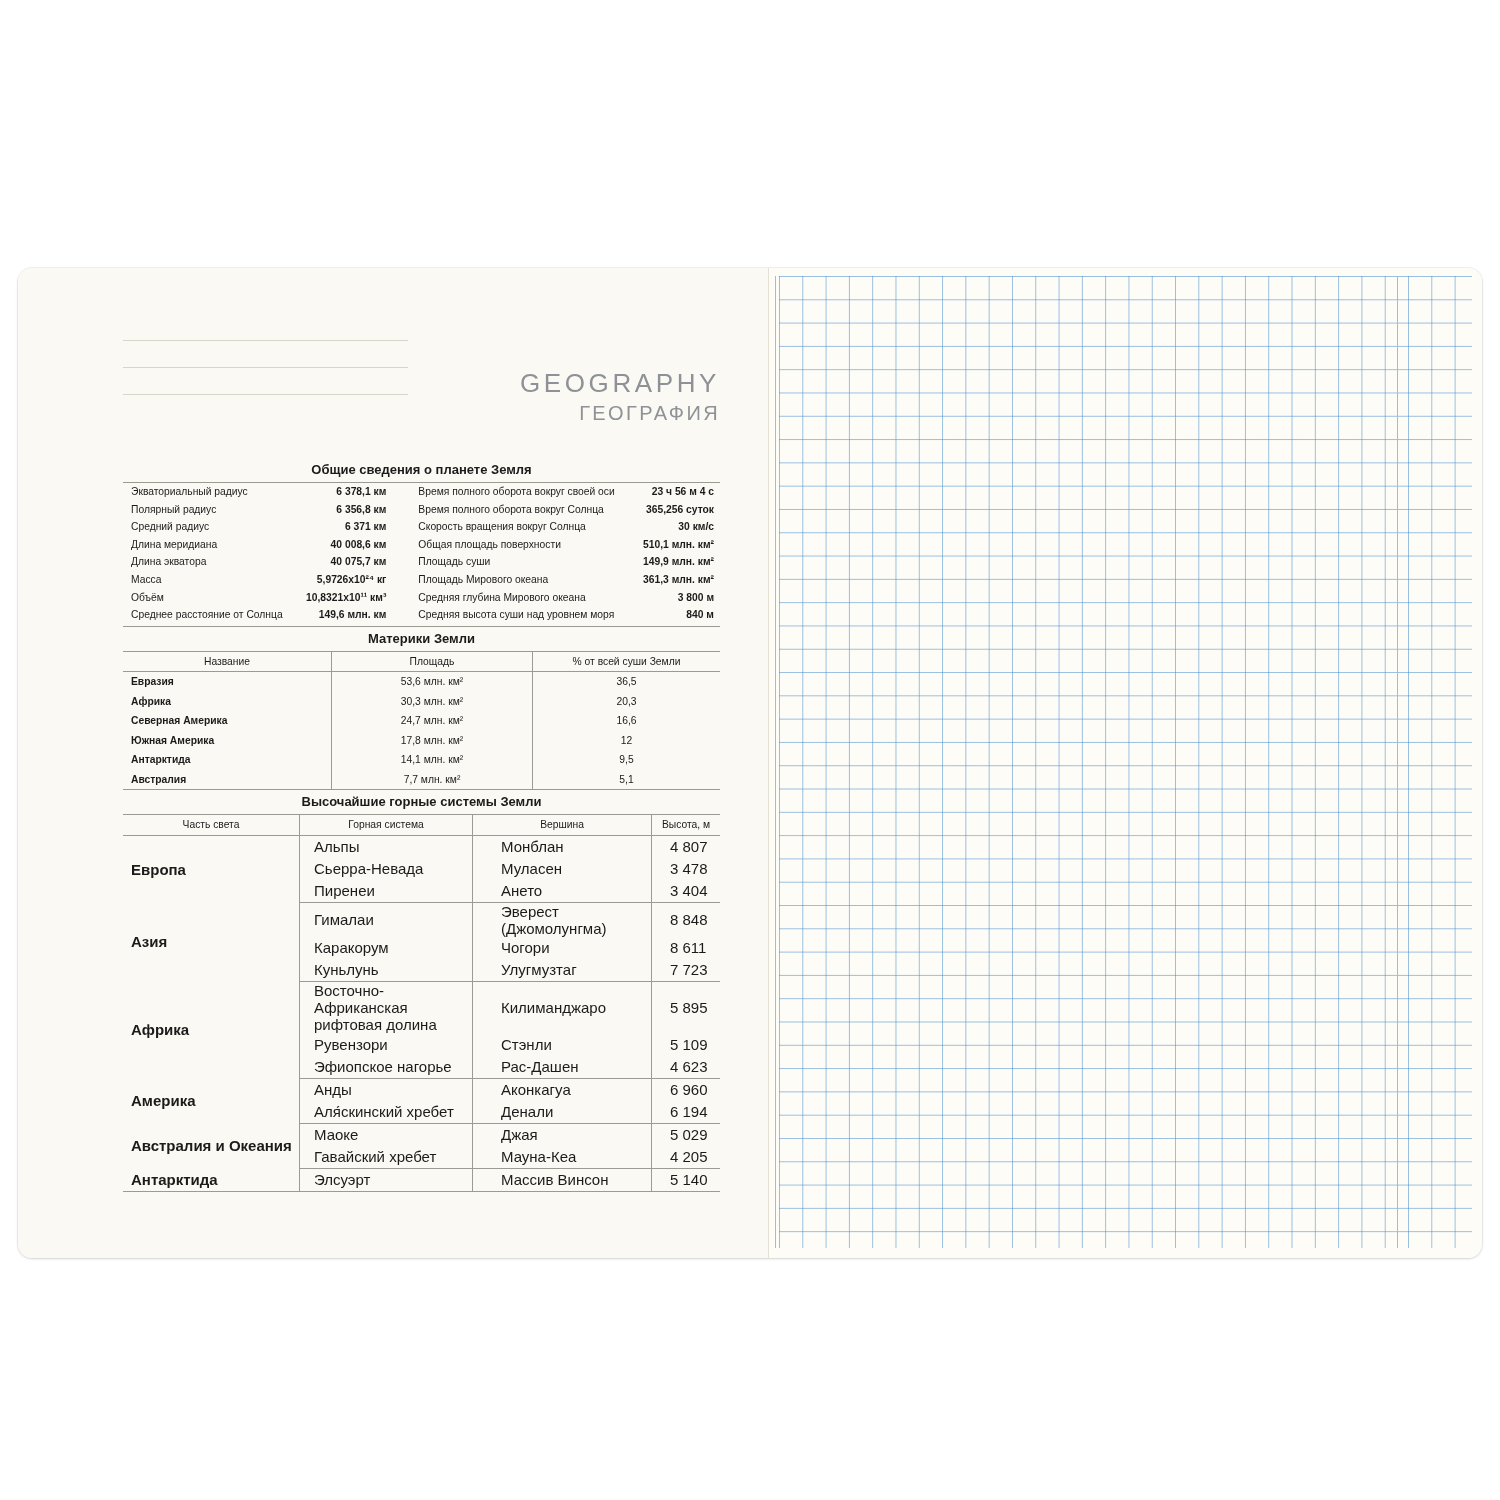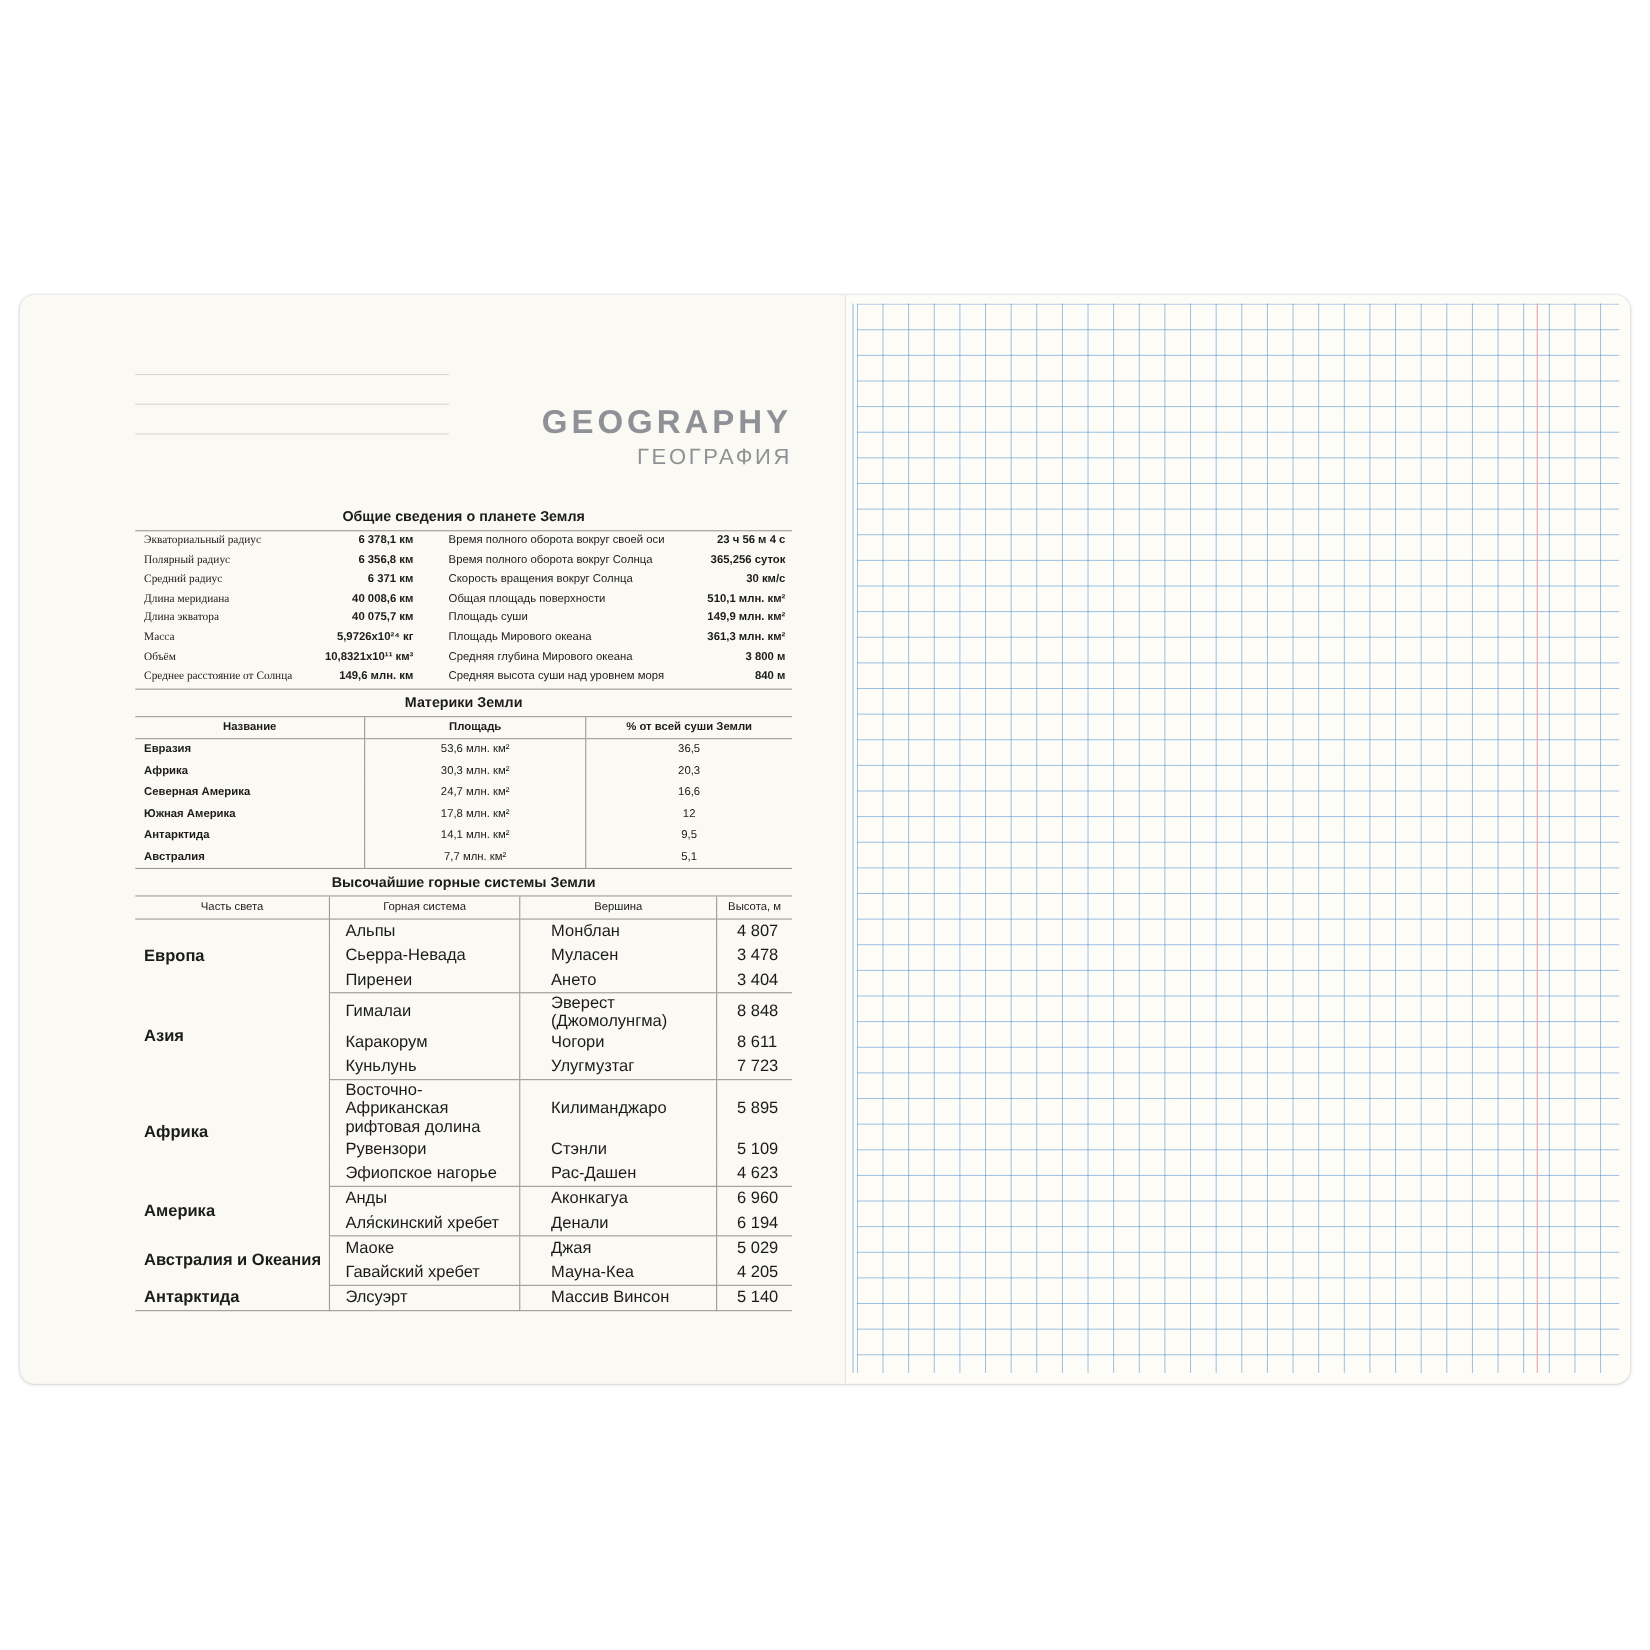--- a/index.html
+++ b/index.html
@@ -86,24 +86,24 @@
     background: #d9d5c8;
     margin-bottom: 26px;
   }
   .title-block {
     position: absolute;
     right: 48px;
     top: 100px;
     text-align: right;
   }
   .title-en {
-    font-size: 30px;
+    font-size: 26px;
     letter-spacing: 3.6px;
     color: #8e9196;
-    font-weight: 700;
+    font-weight: 400;
   }
   .title-ru {
     font-size: 20px;
     letter-spacing: 2.4px;
     color: #8e9196;
     margin-top: 3px;
     font-weight: 400;
   }
 
   .content {
@@ -124,34 +124,34 @@
     border-collapse: collapse;
     width: 100%;
     font-size: 10.3px;
     color: #1b1b1b;
   }
   td, th { padding: 0; vertical-align: middle; }
 
   
   .facts { margin-top: 0; }
   .facts td { height: 17.6px; line-height: 17.6px; }
-  .facts .lbl { padding-left: 8px; white-space: nowrap; font-family: Liberation Serif, serif; }
+  .facts .lbl { padding-left: 8px; white-space: nowrap; }
   .facts .val { text-align: right; font-weight: bold; white-space: nowrap; }
   .facts .gap { width: 14px; }
   .facts .col2lbl { padding-left: 18px; white-space: nowrap; }
   .facts .col2val { text-align: right; font-weight: bold; white-space: nowrap; padding-right: 6px; margin-left: 20px; }
   .facts tr:last-child td { padding-bottom: 2px; }
 
   .rule-strong { border-top: 1px solid #9b9b93; }
 
   
   .continents { margin-top: 0; }
   .continents th {
     font-size: 10.3px;
-    font-weight: bold;
+    font-weight: normal;
     text-align: center;
     height: 19px;
     border-bottom: 1px solid #9b9b93;
   }
   .continents td {
     height: 19.5px;
     font-size: 10.3px;
   }
   .continents .name { padding-left: 8px; font-weight: bold; border-right: 1px solid #9b9b93; width: 200px;}
   .continents .area { text-align: center; border-right: 1px solid #9b9b93; width: 200px;}

